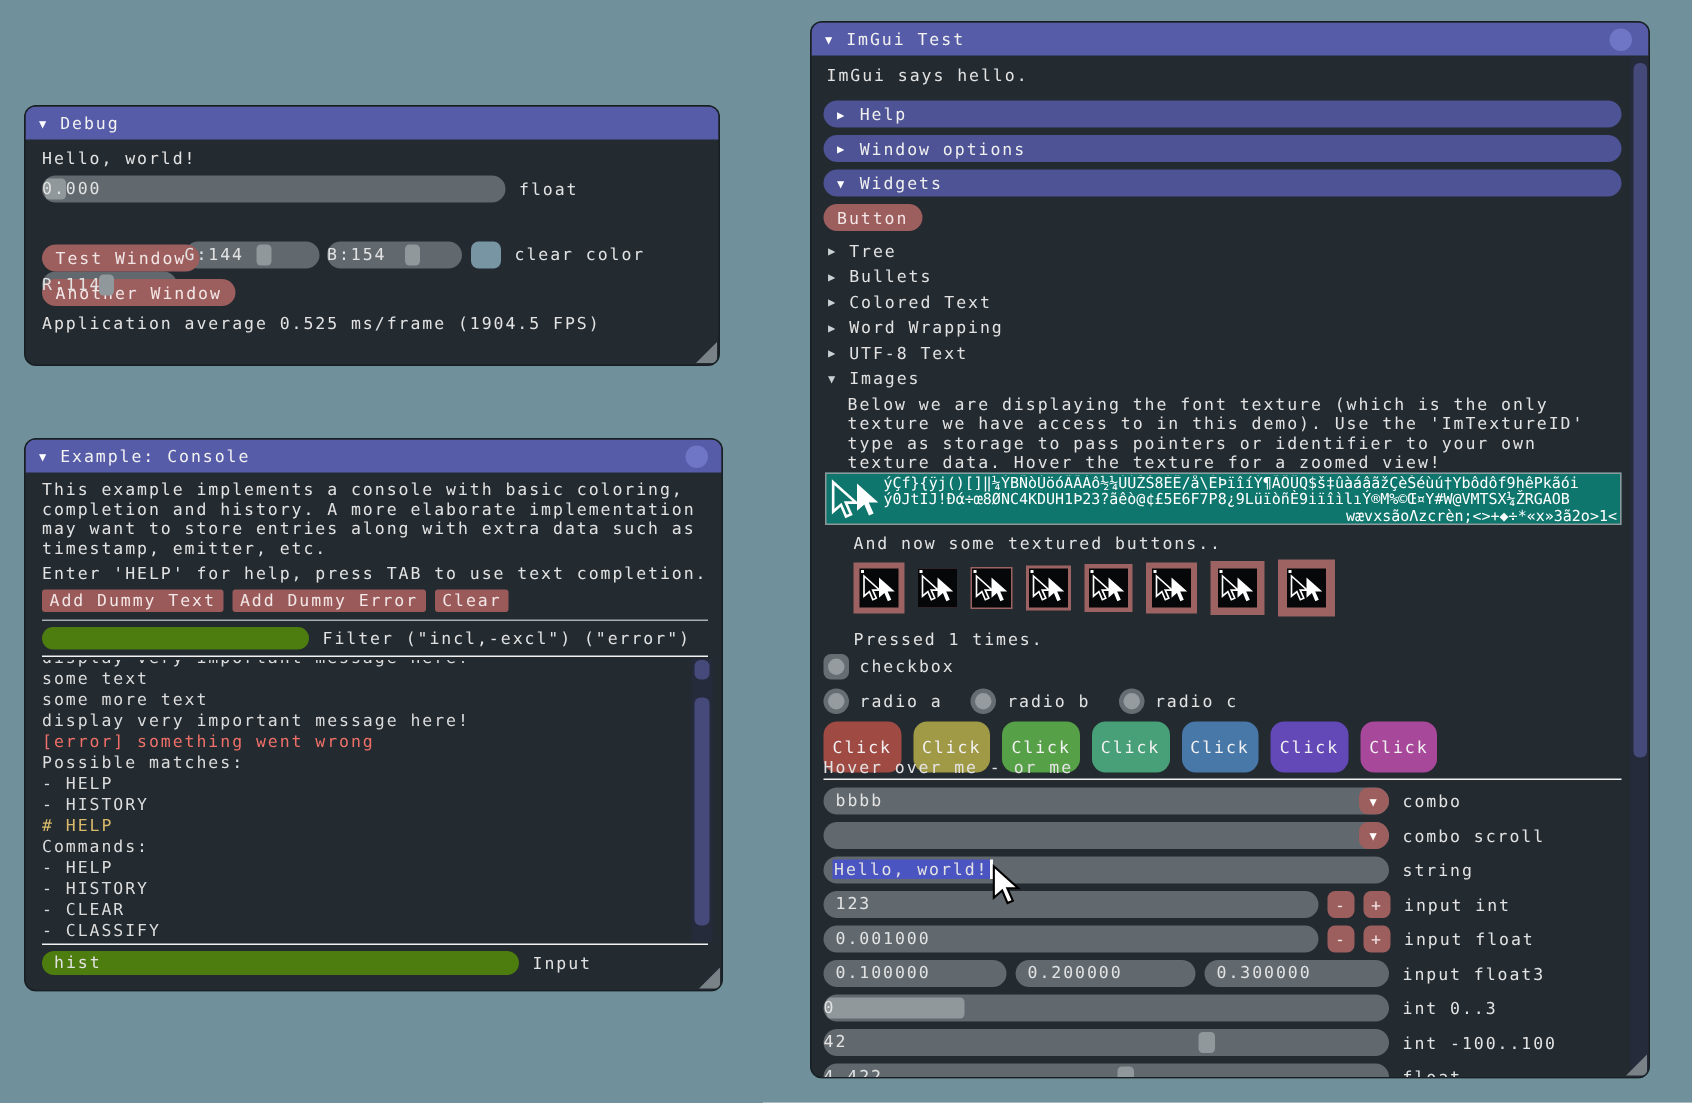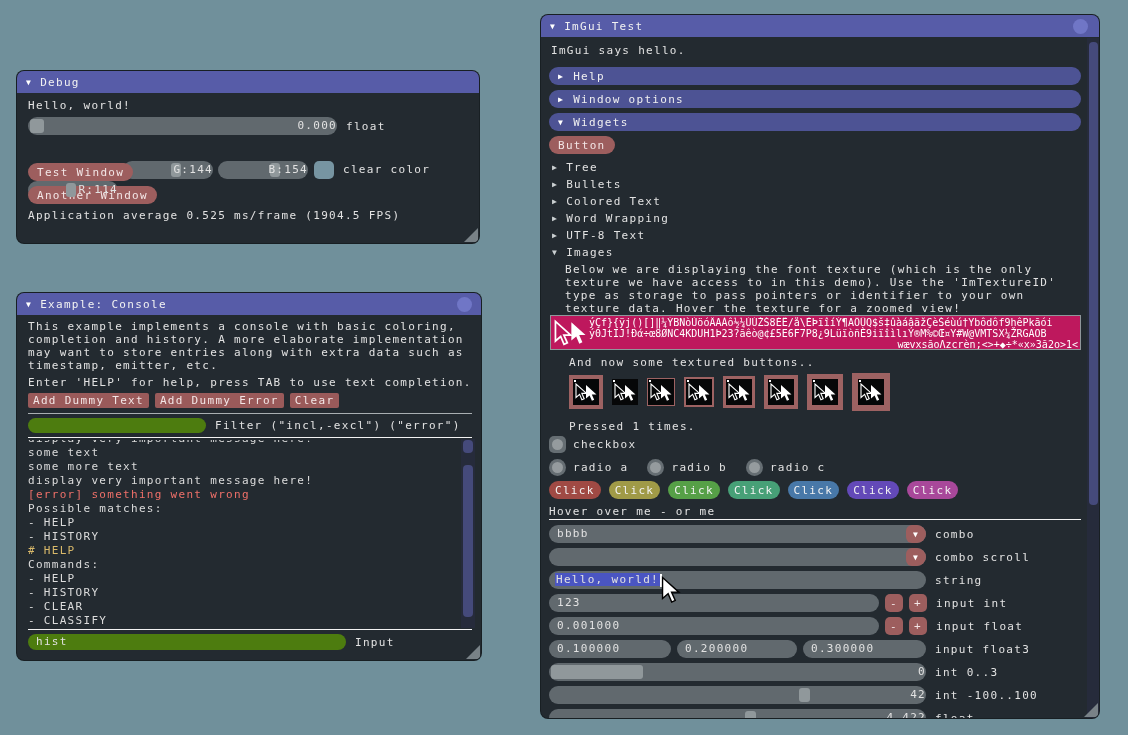--- a/index.html
+++ b/index.html
@@ -5,44 +5,44 @@
   html,body{margin:0;padding:0;}
   body{width:1128px;height:735px;overflow:hidden;font-family:"DejaVu Sans Mono",monospace;font-size:11px;letter-spacing:1.3px;color:#E2E2E2;}
   #screen{position:relative;width:1128px;height:735px;background:#70909B;overflow:hidden;}
   .win{position:absolute;background:#232A30;border-radius:8px;border:1px solid rgba(12,18,20,.45);box-sizing:border-box;overflow:hidden;}
   .tb{position:absolute;top:0;left:0;right:0;height:22px;background:#575CA8;display:flex;align-items:center;padding:0 9px;gap:8px;box-sizing:border-box;}
   .tb .arr{font-size:8px;color:#FFFFFF;flex:0 0 auto;}
   .tb .t{color:#F2F2F2;white-space:nowrap;}
   .closebtn{margin-left:auto;width:15px;height:15px;border-radius:50%;background:#7076C6;flex:0 0 auto;}
   .row{position:absolute;display:flex;align-items:center;white-space:nowrap;}
   .frame{background:#61696E;border-radius:9px;height:18px;position:relative;box-sizing:border-box;overflow:hidden;flex:0 0 auto;}
-  .frame .val{position:absolute;left:0;right:0;top:2px;text-align:right;z-index:2;}
+  .frame .val{position:absolute;left:0;right:0;top:2px;text-align:left;z-index:2;}
   .frame .vleft{position:absolute;left:8px;top:2px;z-index:2;}
   .grab{position:absolute;top:2px;bottom:2px;width:10px;background:#90989B;border-radius:3px;z-index:1;}
   .pill{background:#4d7c0f;border-radius:8px;position:relative;overflow:hidden;flex:0 0 auto;}
   .btn{background:#9D5E5E;border-radius:9px;height:18px;display:inline-flex;align-items:center;padding:0 9px;color:#F3E6E6;flex:0 0 auto;}
   .sbtn{background:#9A5A5A;border-radius:2px;height:15px;display:inline-flex;align-items:center;padding:0 5px;color:#F3E6E6;flex:0 0 auto;}
   .hdr{position:absolute;height:18px;border-radius:9px;background:#4D5394;display:flex;align-items:center;padding:0 9px;gap:9px;color:#F0F0F0;box-sizing:border-box;}
   .hdr .arr{font-size:8px;color:#FFFFFF;}
   .tree{position:absolute;display:flex;align-items:center;gap:8px;white-space:nowrap;}
   .tree .arr{font-size:8px;color:#CBD0D2;}
   .sep{position:absolute;height:1px;background:#F2F2F2;}
   .sep.gray{background:#A9AFB2;}
   .lbl{margin-left:9px;white-space:nowrap;}
   .grip{position:absolute;right:1px;bottom:1px;width:0;height:0;border-style:solid;border-width:0 0 14px 14px;border-color:transparent transparent #798287 transparent;z-index:9;}
   .check{width:17px;height:17px;border-radius:5px;background:#666E73;position:relative;flex:0 0 auto;}
   .radio{width:17px;height:17px;border-radius:50%;background:#666E73;position:relative;flex:0 0 auto;}
   .dot{position:absolute;left:3px;top:3px;width:11px;height:11px;border-radius:50%;background:#959B9E;}
   .sqbtn{width:18px;height:18px;border-radius:5px;background:#9D5E5E;display:inline-flex;align-items:center;justify-content:center;color:#F3E6E6;flex:0 0 auto;}
   .comboarr{position:absolute;right:0;top:0;width:20px;height:18px;border-radius:6px;background:#9D5E5E;display:flex;align-items:center;justify-content:center;font-size:8px;color:#fff;z-index:3;}
-  .clickbtn{border-radius:9px;height:18px;display:inline-flex;align-items:center;padding:0 6px;color:#F2F2F2;flex:0 0 auto;}
+  .clickbtn{border-radius:9px;height:34px;display:inline-flex;align-items:center;padding:0 6px;color:#F2F2F2;flex:0 0 auto;}
   .logline{line-height:14px;height:14px;}
   .imgbtn{background:#9D6262;display:inline-flex;flex:0 0 auto;}
   .imginner{width:26px;height:26px;background:#060708;display:block;}
-  .strip{position:absolute;border:1px solid #8F979B;background:#be185d;box-sizing:border-box;overflow:hidden;}
+  .strip{position:absolute;border:1px solid #8F979B;background:#0f766e;box-sizing:border-box;overflow:hidden;}
   .striptxt{position:absolute;left:38px;right:2px;top:1px;font-size:10px;line-height:11px;letter-spacing:0;color:#FFFFFF;white-space:nowrap;overflow:hidden;}
   .sel{background:#4A55C2;padding:0 1px;}
   .caret{display:inline-block;width:2px;height:13px;background:#FFFFFF;vertical-align:middle;}
   .sb-track{position:absolute;background:#262B3B;}
   .sb-thumb{position:absolute;background:#454A7B;border-radius:4px;}
 </style>
 </head>
 <body>
 
 <svg width="0" height="0" style="position:absolute">

